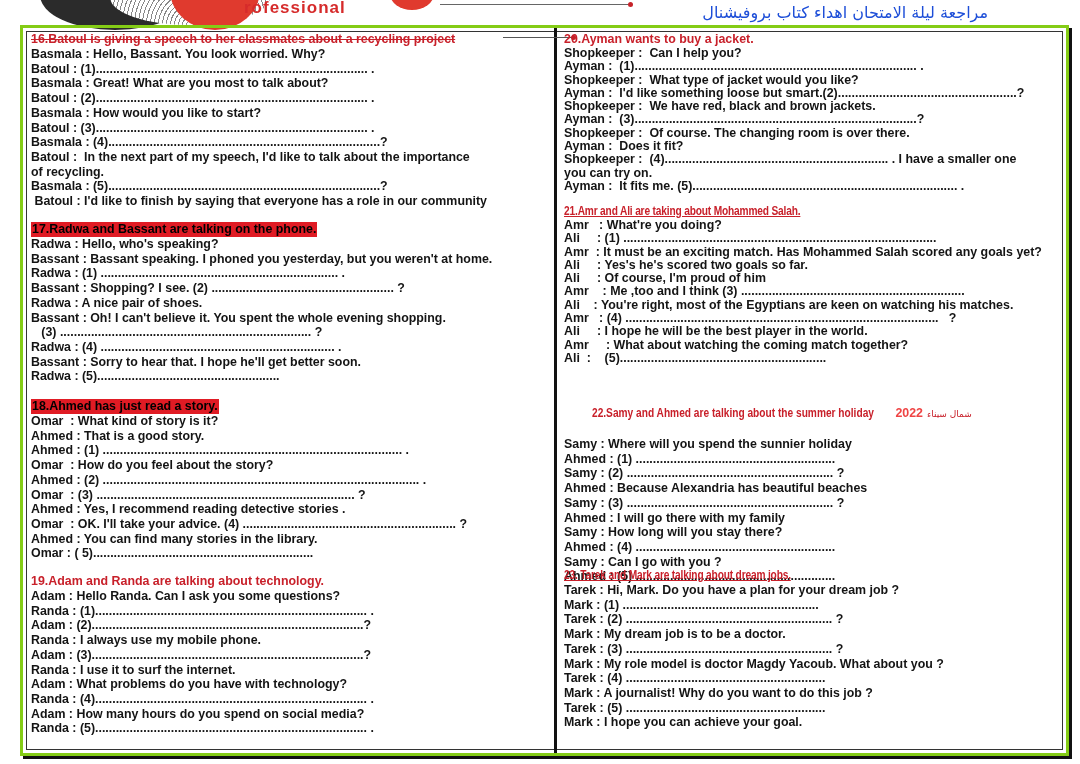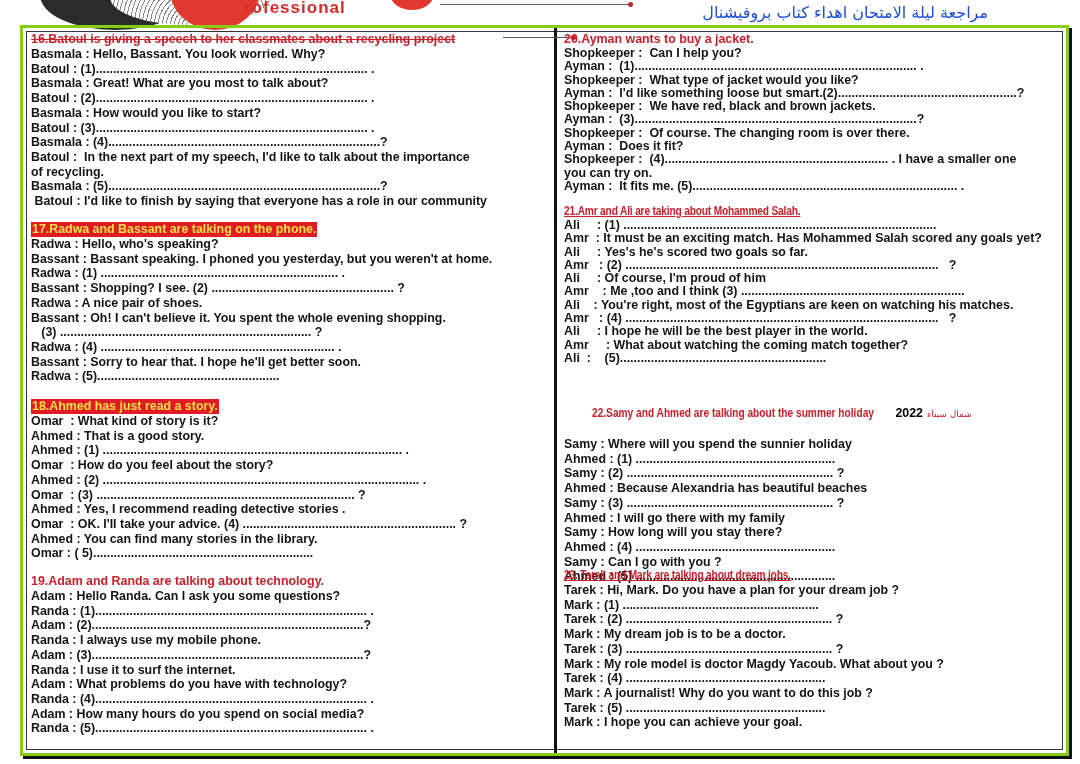--- a/index.html
+++ b/index.html
@@ -23,23 +23,23 @@
   .divider { position:absolute; left:531px; top:0; width:3px; height:100%; background:#111; }
 
   .col { position:absolute; top:4px; }
   .col-left { left:8px; width:520px; }
   .col-right { left:541px; width:498px; }
 
   .section { position:absolute; left:0; width:100%; }
   .line { font-size:12.4px; font-weight:bold; line-height:14.7px; white-space:pre; color:#141414; }
   .title { font-size:12.4px; font-weight:bold; line-height:15px; color:#c8202a; white-space:pre; }
   .title.strike { text-decoration:line-through; text-decoration-color:#c8202a; }
-  .title.hl { background:#e01b24; color:#fde047; display:inline-block; padding:0 1px; }
+  .title.hl { background:#e01b24; color:#000000; display:inline-block; padding:0 1px; }
   .title.cond { font-family:"Liberation Sans", sans-serif; text-decoration:underline; transform:scaleX(0.82); transform-origin:left; letter-spacing:-0.2px; }
-  .title .tag { color:#000000; }
+  .title .tag { color:#ef4444; }
   .title .ar { font-family:"DejaVu Sans", sans-serif; font-size:9px; font-weight:normal; color:#c8202a; margin-left:4px; }
   .connector { position:absolute; left:480px; top:9px; width:70px; height:1px; background:#555; }
   .connector-dot { position:absolute; left:548px; top:7px; width:5px; height:5px; border-radius:50%; background:#c6232a; }
 </style>
 </head>
 <body>
 
 <div class="header">
   <div class="logo-dark"></div>
   <div class="logo-stripes"></div>
@@ -134,24 +134,24 @@
           <div class="line" style="line-height: 13.3px;">Shopkeeper :  Of course. The changing room is over there.</div>
           <div class="line" style="line-height: 13.3px;">Ayman :  Does it fit?</div>
           <div class="line" style="line-height: 13.3px;">Shopkeeper :  (4)................................................................. . I have a smaller one</div>
           <div class="line" style="line-height: 13.3px;">you can try on.</div>
           <div class="line" style="line-height: 13.3px;">Ayman :  It fits me. (5)............................................................................. .</div>
         </div>
     </div>
     <div class="section" style="top:172px">
       <div class="title cond">21.Amr and Ali are taking about Mohammed Salah.</div>
       <div style="line-height:13.3px">
+          <div class="line" style="line-height: 13.3px;">Amr   : What're you doing?</div>
           <div class="line" style="line-height: 13.3px;">Ali     : (1) ...........................................................................................</div>
           <div class="line" style="line-height: 13.3px;">Amr  : It must be an exciting match. Has Mohammed Salah scored any goals yet?</div>
           <div class="line" style="line-height: 13.3px;">Ali     : Yes's he's scored two goals so far.</div>
-          <div class="line" style="line-height: 13.3px;">Amr   : (2) ...........................................................................................   ?</div>
           <div class="line" style="line-height: 13.3px;">Ali     : Of course, I'm proud of him</div>
           <div class="line" style="line-height: 13.3px;">Amr    : Me ,too and I think (3) .................................................................</div>
           <div class="line" style="line-height: 13.3px;">Ali    : You're right, most of the Egyptians are keen on watching his matches.</div>
           <div class="line" style="line-height: 13.3px;">Amr   : (4) ...........................................................................................   ?</div>
           <div class="line" style="line-height: 13.3px;">Ali     : I hope he will be the best player in the world.</div>
           <div class="line" style="line-height: 13.3px;">Amr     : What about watching the coming match together?</div>
           <div class="line" style="line-height: 13.3px;">Ali  :    (5)............................................................</div>
         </div>
     </div>
     <div class="section" style="top:359px">

